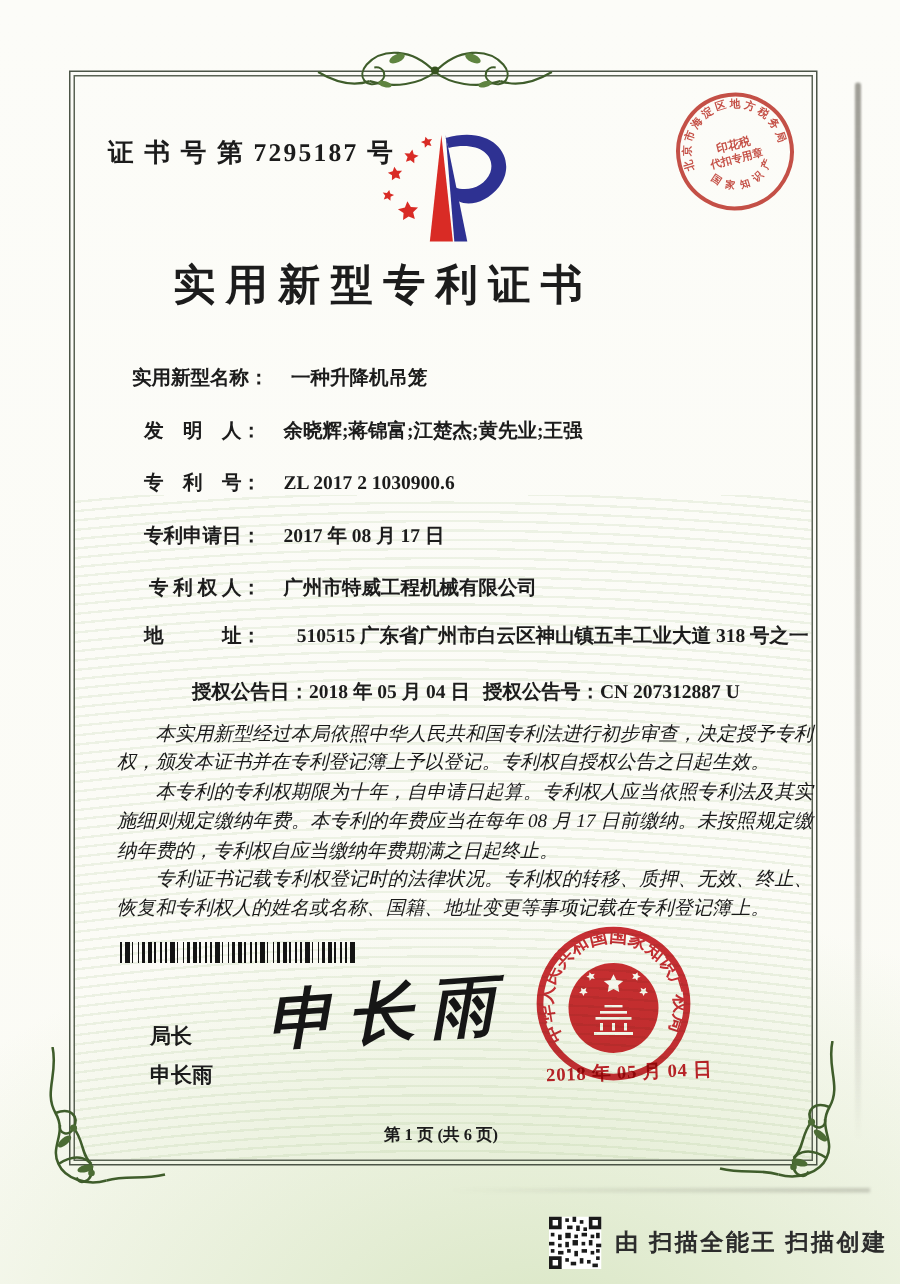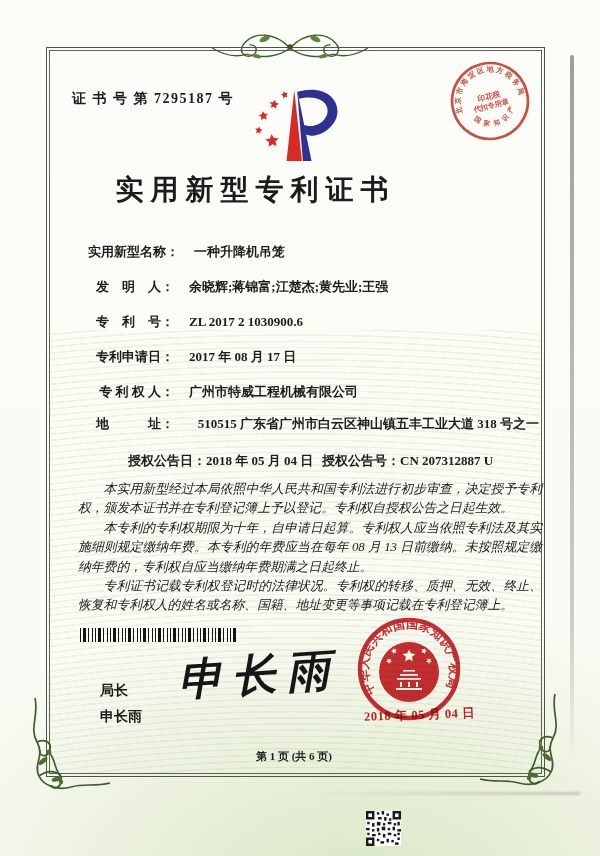--- a/index.html
+++ b/index.html
@@ -20,21 +20,21 @@
   
   .frame{left:46px;top:47px;width:497px;height:728px;border:1.5px solid #4c5547;}
   .frame::before{content:"";position:absolute;inset:2px;border:1px solid #5a6354;}
 
   
   .guilloche{left:49px;top:330px;width:492px;height:443px;
     background:repeating-radial-gradient(140% 120% at 50% 340%,
       rgba(140,178,110,.17) 0 2px, rgba(0,0,0,0) 2px 8px);
     opacity:.8;}
 
-  .cert-number{left:72px;top:90px;font-size:14px;font-weight:700;letter-spacing:1.5px;}
+  .cert-number{left:72px;top:90px;font-size:17px;font-weight:700;letter-spacing:1.5px;}
 
   .title{left:46px;top:171px;width:412px;text-align:center;
     font-size:28px;font-weight:700;letter-spacing:7px;text-indent:7px;}
 
   .logo{left:252px;top:86px;width:96px;height:82px;}
 
   .tax-stamp{left:449px;top:60px;width:82px;height:82px;
     transform:rotate(-14deg);opacity:.88;mix-blend-mode:multiply;}
 
   .field-row{left:88px;display:flex;font-size:13px;font-weight:600;line-height:18px;white-space:nowrap;text-align:right;}
@@ -196,21 +196,21 @@
 
   <div class="abs grant-left">
     <span>授权公告日：</span><span>2018 年 05 月 04 日</span>
   </div>
   <div class="abs grant-right">
     <span>授权公告号：</span><span>CN 207312887 U</span>
   </div>
 
   <div class="abs paras">
     <p>本实用新型经过本局依照中华人民共和国专利法进行初步审查，决定授予专利权，颁发本证书并在专利登记簿上予以登记。专利权自授权公告之日起生效。</p>
-    <p>本专利的专利权期限为十年，自申请日起算。专利权人应当依照专利法及其实施细则规定缴纳年费。本专利的年费应当在每年 08 月 13 日前缴纳。未按照规定缴纳年费的，专利权自应当缴纳年费期满之日起终止。</p>
+    <p>本专利的专利权期限为十年，自申请日起算。专利权人应当依照专利法及其实施细则规定缴纳年费。本专利的年费应当在每年 08 月 17 日前缴纳。未按照规定缴纳年费的，专利权自应当缴纳年费期满之日起终止。</p>
     <p>专利证书记载专利权登记时的法律状况。专利权的转移、质押、无效、终止、恢复和专利权人的姓名或名称、国籍、地址变更等事项记载在专利登记簿上。</p>
   </div>
 
   <div class="abs barcode"></div>
 
   <div class="abs director-title">局长</div>
   <div class="abs director-name">申长雨</div>
   <div class="abs signature">申长雨</div>
 
   <svg class="abs seal" viewBox="0 0 106 106">
@@ -279,17 +279,18 @@
           <rect x="23" y="19" width="2" height="2"></rect>
         <rect x="26" y="18" width="2" height="2"></rect>
           <rect x="9" y="23" width="2" height="2"></rect>
         <rect x="12" y="25" width="3" height="2"></rect>
           <rect x="17" y="23" width="2" height="3"></rect>
         <rect x="21" y="24" width="2" height="2"></rect>
           <rect x="24" y="26" width="3" height="2"></rect>
         <rect x="26" y="22" width="2" height="2"></rect>
       </g>
     </svg>
+    <span class="scan-note-text">由 扫描全能王 扫描创建</span>
   </div>
 
   <div class="abs shadow-right"></div>
   <div class="abs shadow-bottom"></div>
 </div>
 
 </body></html>

